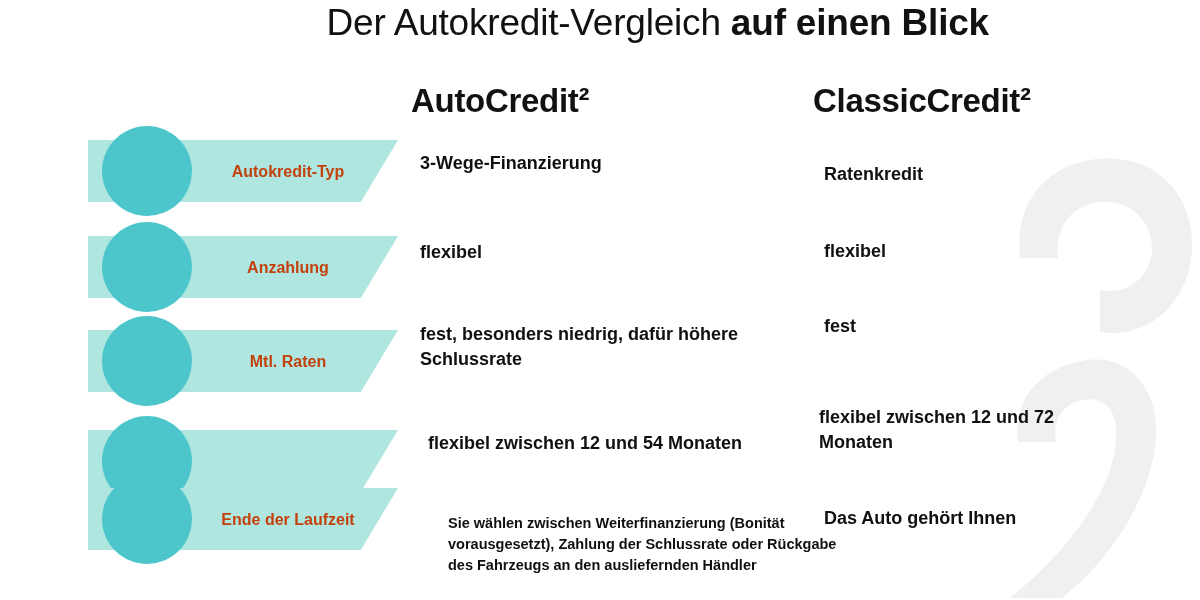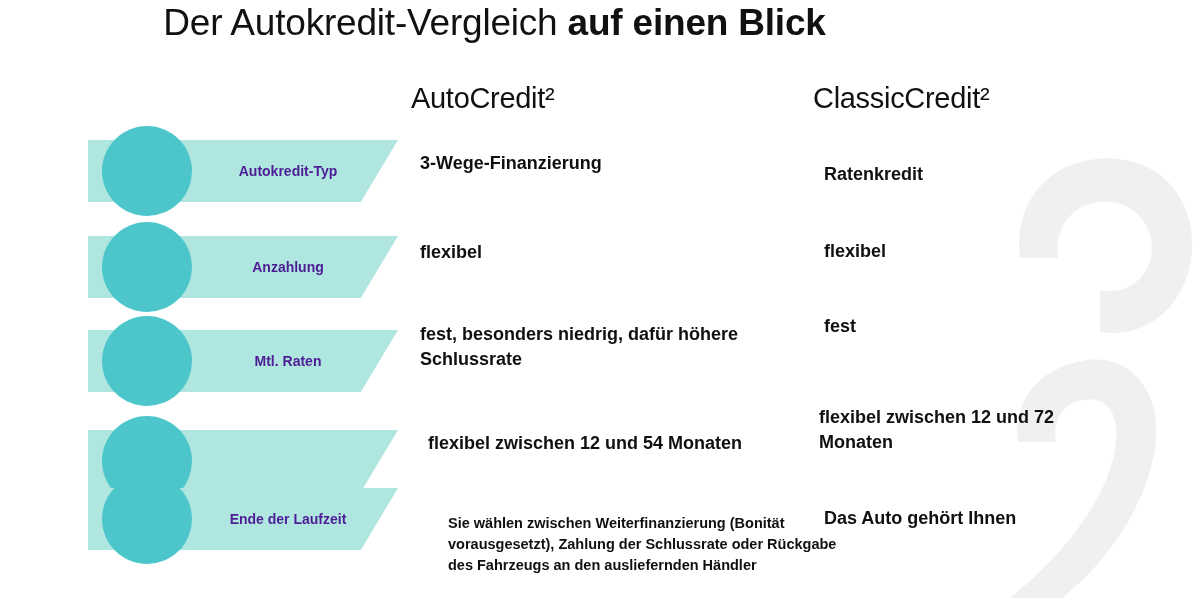--- a/index.html
+++ b/index.html
@@ -26,35 +26,35 @@
     pointer-events: none;
     z-index: 0;
   }
 
   
   .title {
     position: absolute;
     top: 0px;
     left: 0;
     width: 989px;
-    text-align: center;
+    text-align: right;
     font-size: 37px;
     line-height: 46px;
     letter-spacing: -0.2px;
     white-space: nowrap;
     z-index: 3;
   }
   .title .t-light { font-weight: 400; }
   .title .t-bold  { font-weight: 700; }
 
   
   .col-head {
     position: absolute;
-    font-size: 29px;
-    font-weight: 400;
+    font-size: 33px;
+    font-weight: 700;
     letter-spacing: -0.3px;
     white-space: nowrap;
     z-index: 3;
   }
   #head-col1 { top: 82px; left: 411px; }
   #head-col2 { top: 82px; left: 813px; }
 
   
   .band {
     position: absolute;
@@ -84,24 +84,24 @@
   .band .band-label {
     position: absolute;
     left: 110px;
     top: 0;
     width: 180px;
     height: 62px;
     display: flex;
     align-items: center;
     justify-content: center;
     text-align: center;
-    font-size: 14px;
+    font-size: 16px;
     font-weight: 700;
     line-height: 27px;
-    color: #4c1d95;
+    color: #c2410c;
   }
 
   #band-0 { top: 140px; }
   #band-1 { top: 236px; }
   #band-2 { top: 330px; }
   #band-3 { top: 430px; }
   #band-4 { top: 488px; }
 
   
   .cell {

